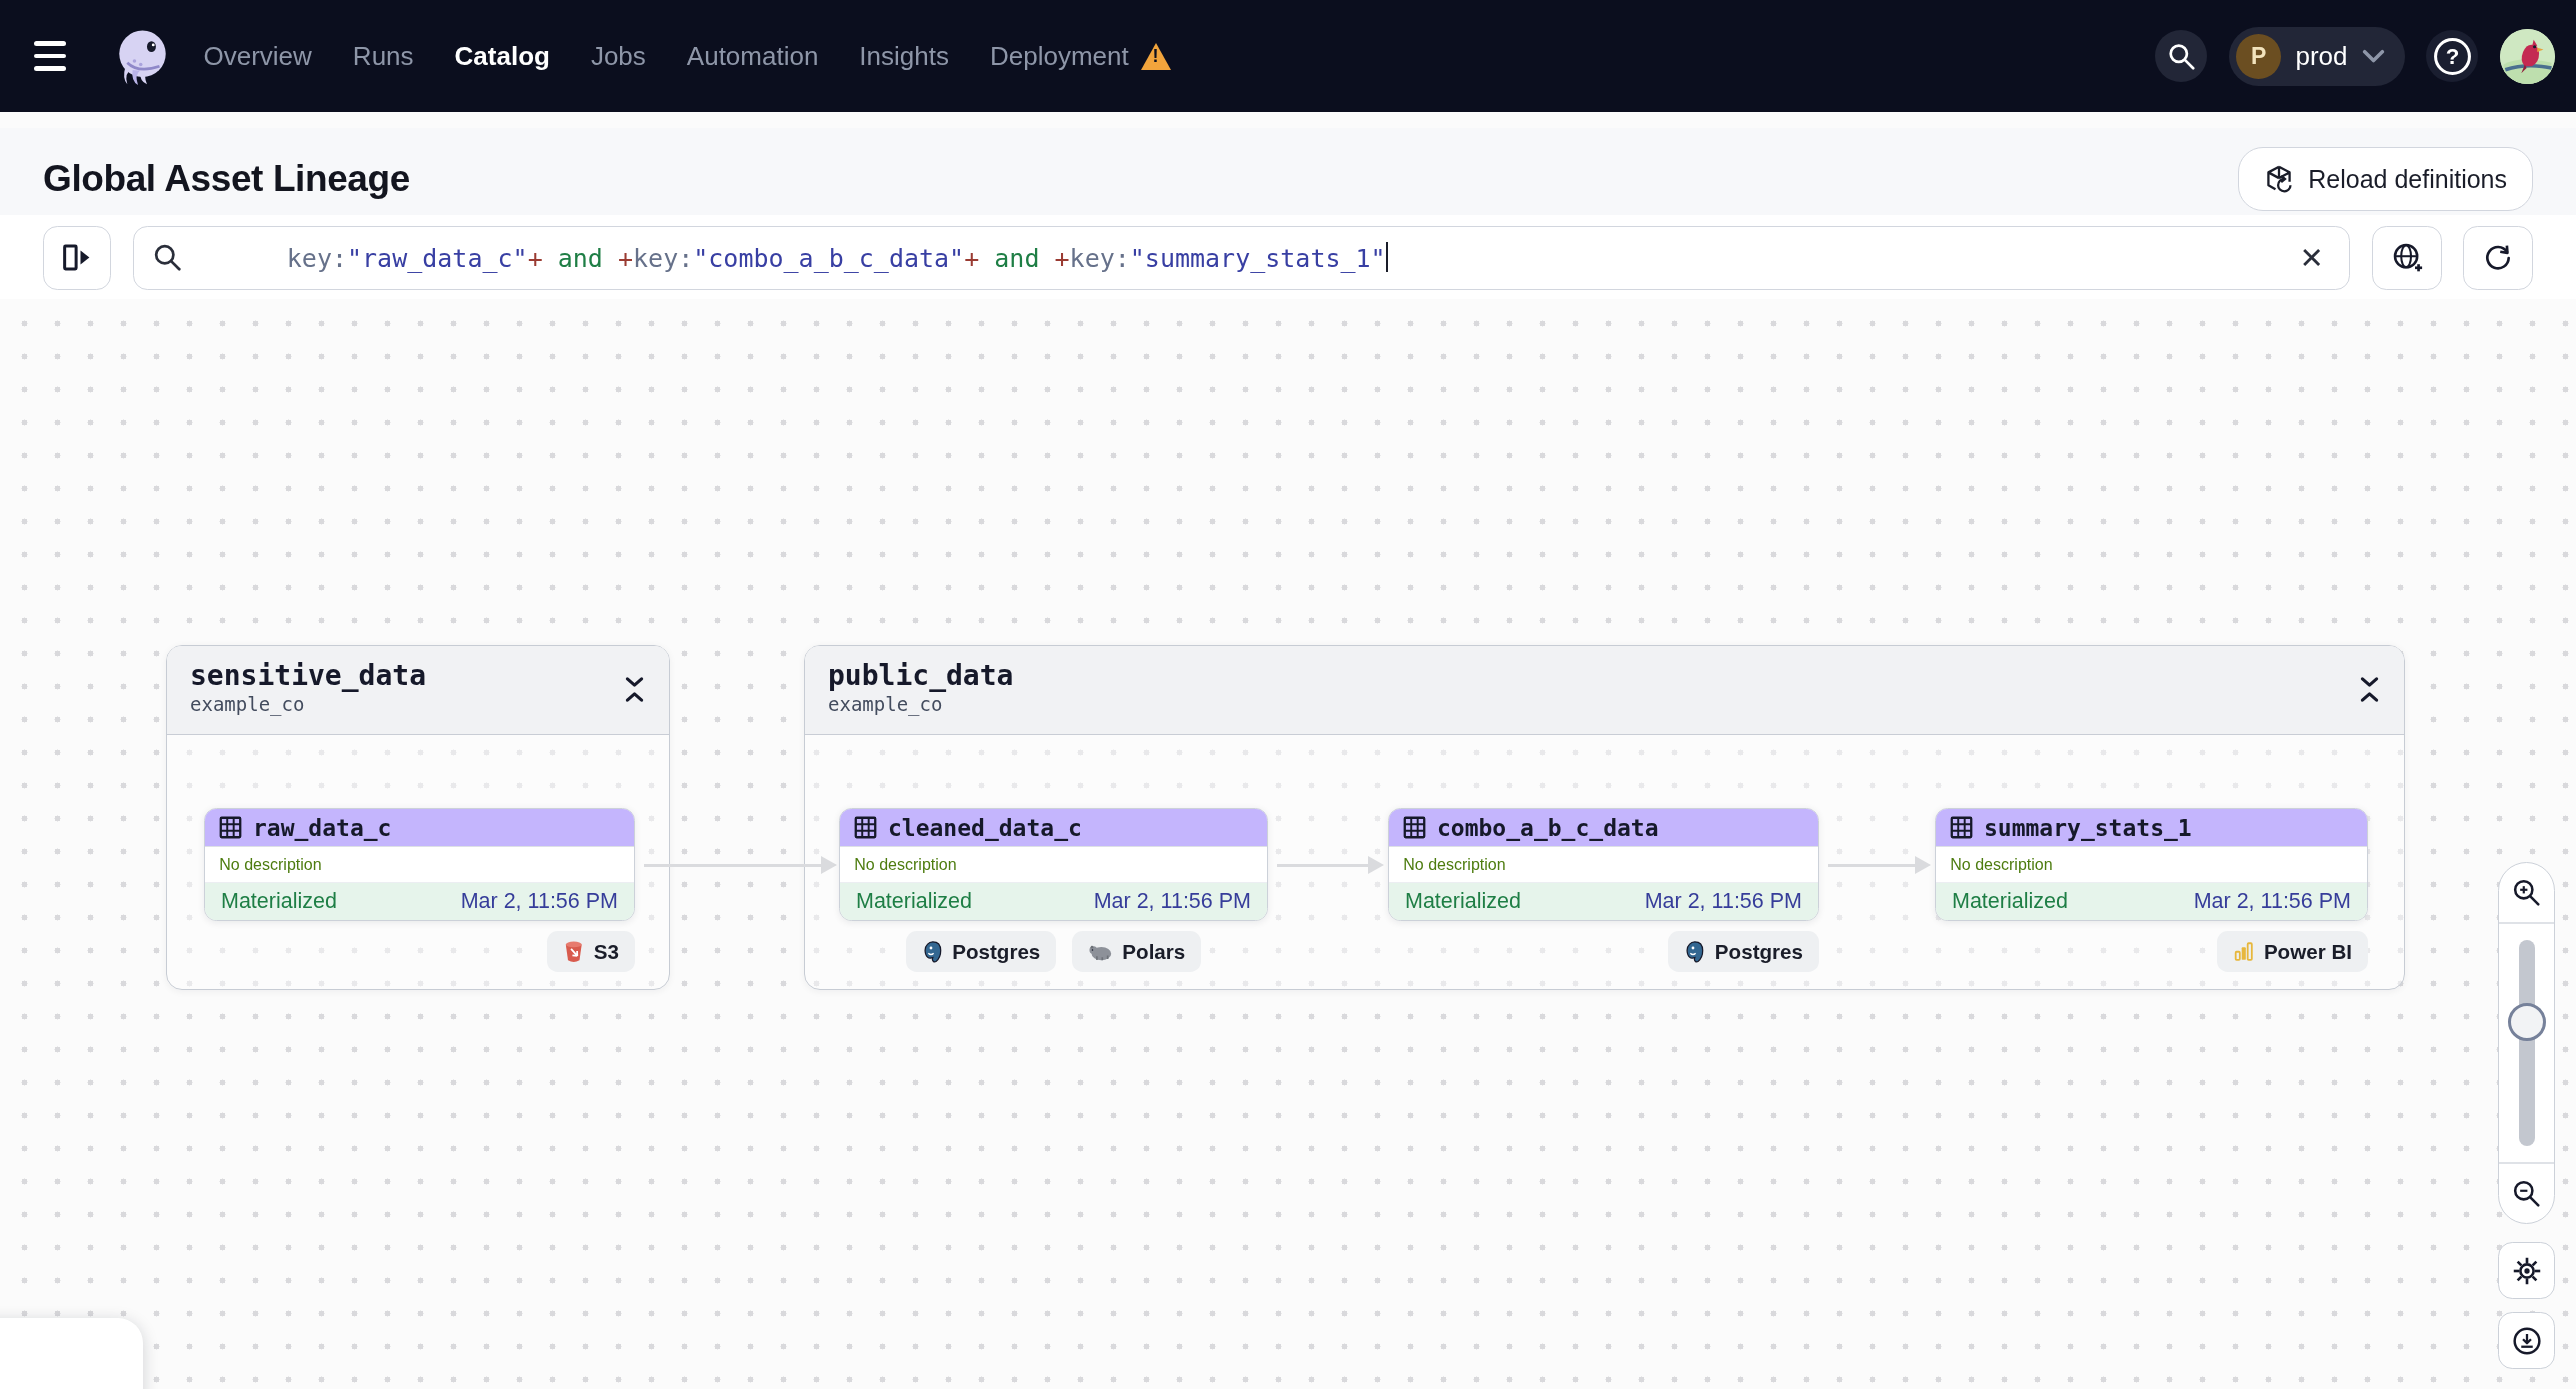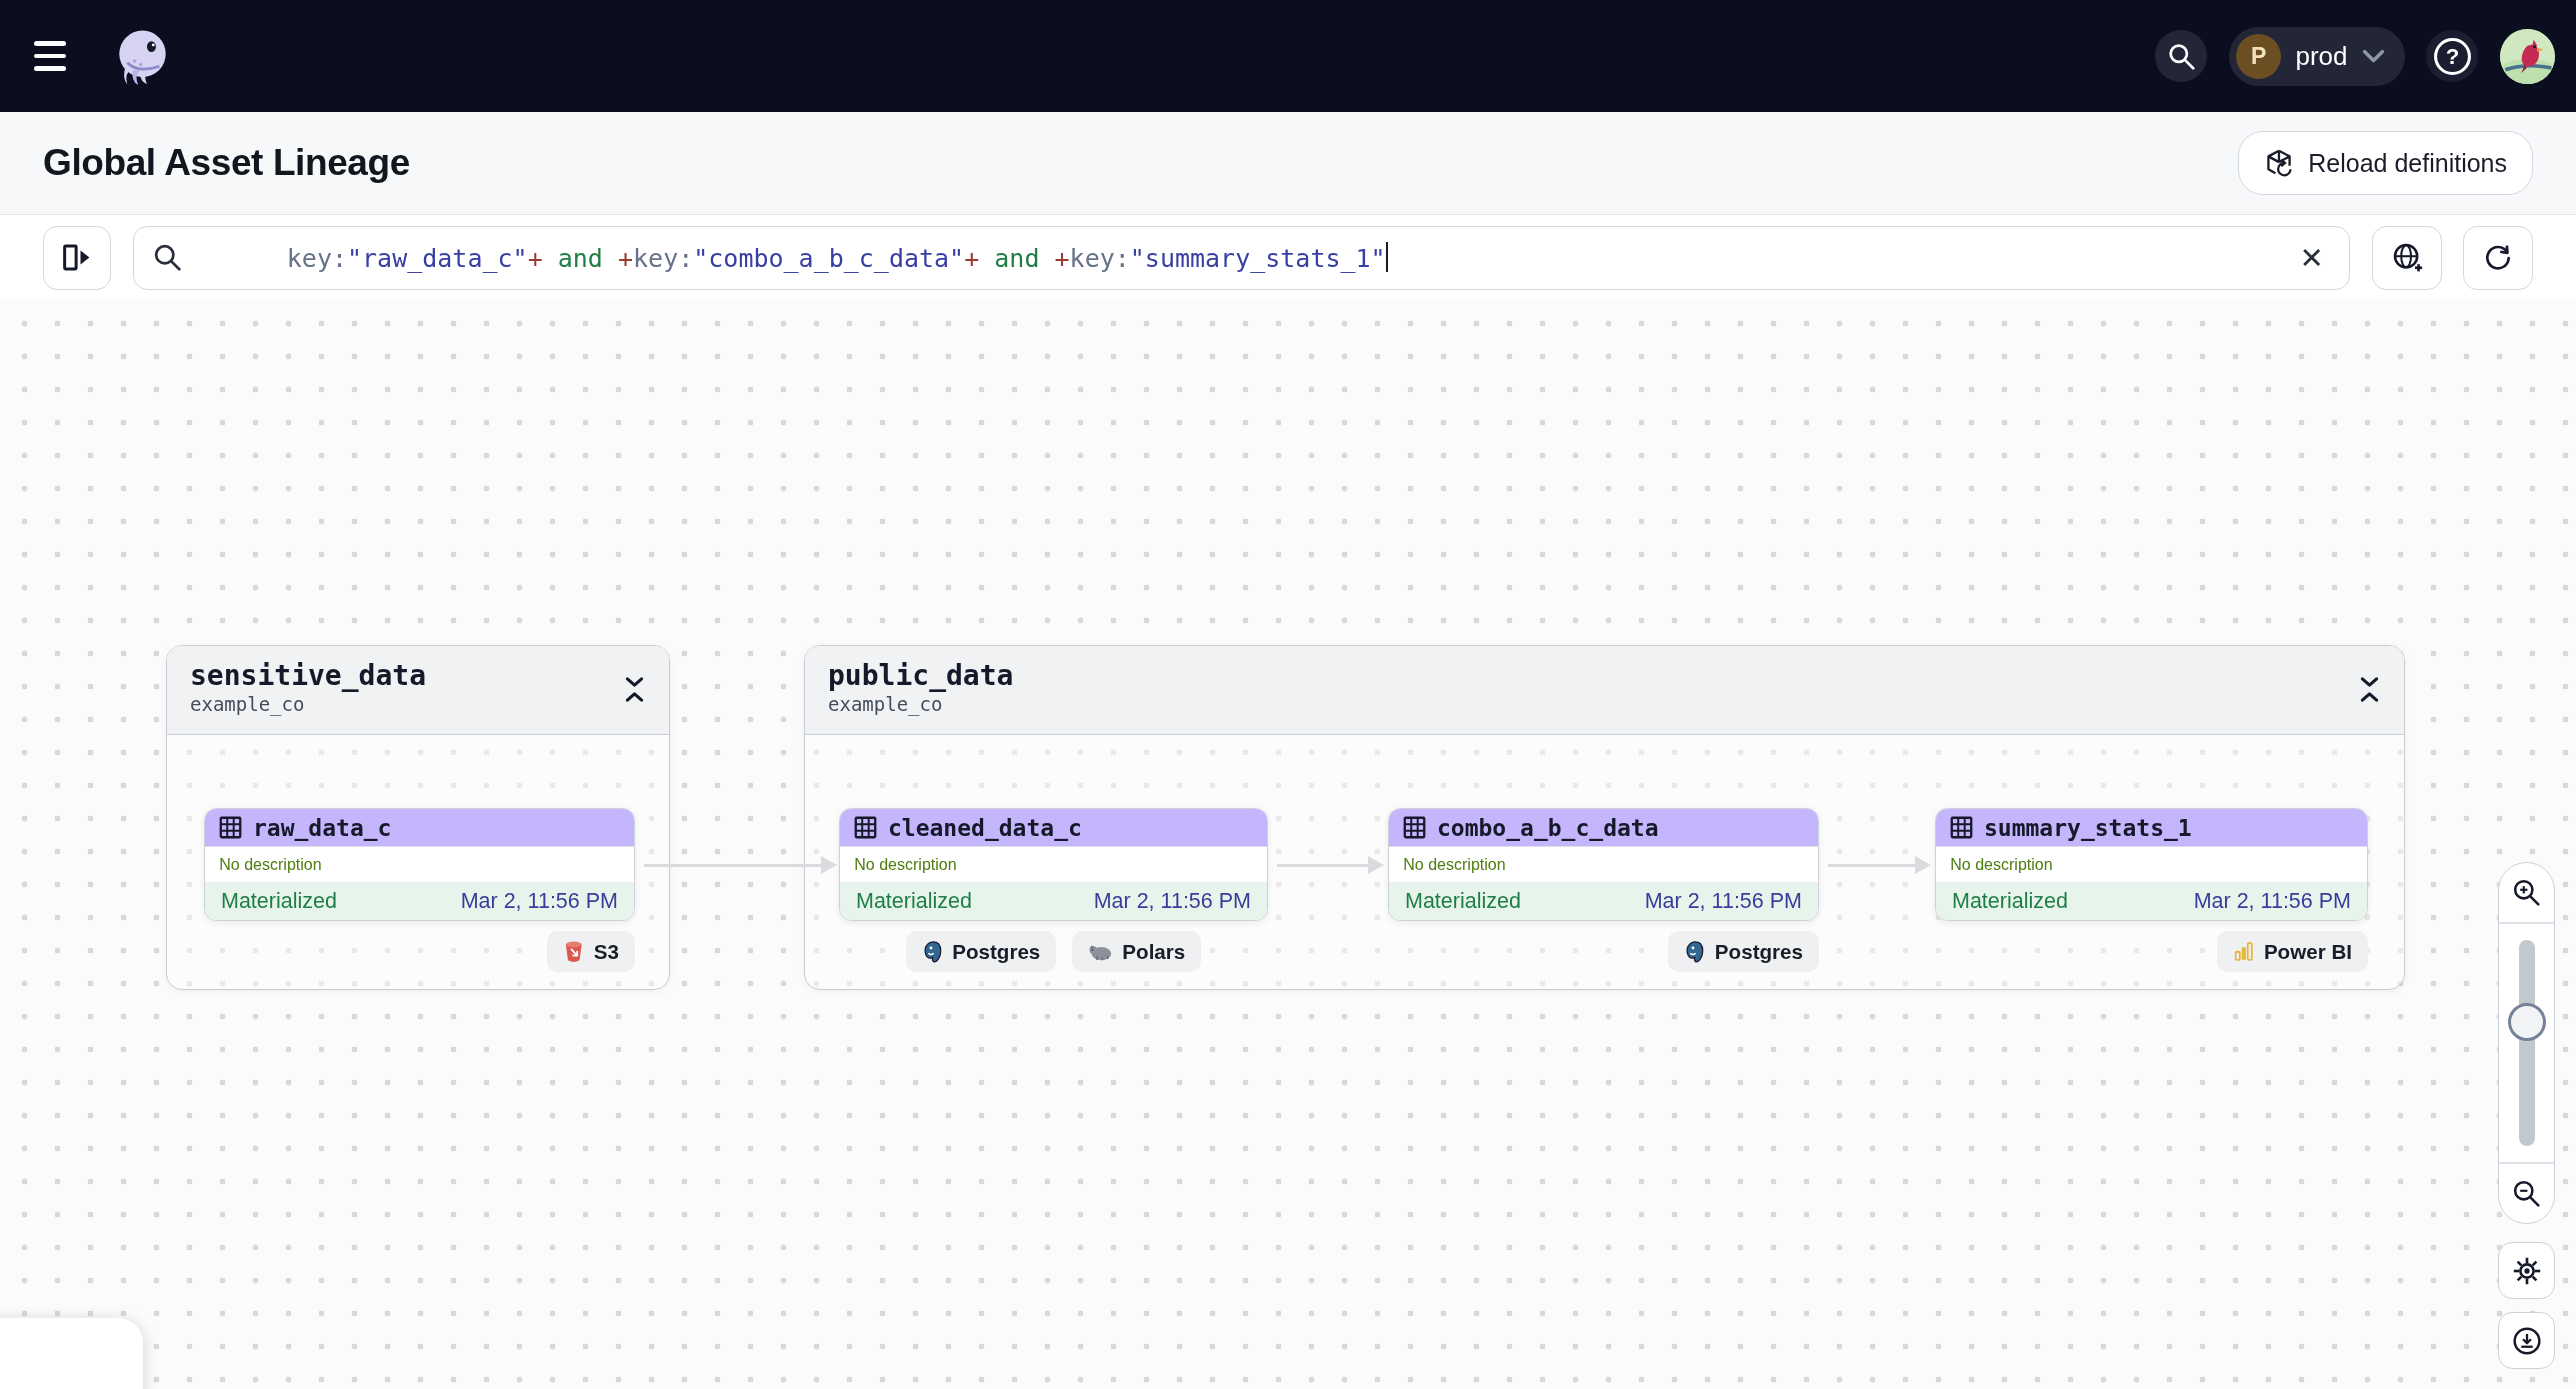--- a/index.html
+++ b/index.html
@@ -29,21 +29,21 @@
                align-items:center; gap:14.3px; padding:0 19.7px 0 7.2px; cursor:pointer; }
   .prod-avatar { width:45px; height:45px; border-radius:50%; background:#6b4e21; color:#f2e3bd;
                  font-size:23px; font-weight:700; display:flex; align-items:center; justify-content:center; }
   .prod-name { color:#fff; font-size:26px; }
   .help-circle { width:52px; height:52px; border-radius:50%; background:#1a1e30;
                  display:flex; align-items:center; justify-content:center; cursor:pointer; }
   .user-avatar { width:55px; height:55px; border-radius:50%; overflow:hidden; cursor:pointer;
                  background:#cfe8c2; display:flex; align-items:center; justify-content:center; }
 
   
-  .pagehead { position:absolute; left:0; top:112px; width:2576px; height:103px;
+  .pagehead { position:absolute; left:0; top:128px; width:2576px; height:103px;
               background:#f7f8fa; border-bottom:0.9px solid #e6e8ec;
               display:flex; align-items:center; padding:0 43px; }
   .page-title { font-size:37px; font-weight:700; color:#13151f; letter-spacing:-0.4px; }
   .reload-btn { margin-left:auto; height:64px; border:1.8px solid #d2d6de; border-radius:25px;
                 background:#fff; display:flex; align-items:center; gap:14.3px; padding:0 25px;
                 font-size:25px; color:#1a1d29; cursor:pointer; }
 
   
   .toolbar { position:absolute; left:0; top:215px; width:2576px; height:85px; background:#fff;
              display:flex; align-items:center; gap:21.5px; padding:0 43px; }
@@ -140,20 +140,32 @@
       <path d="M14 44 Q10 58 16 64 Q12 52 22 46 Z" fill="#d7d3f3"></path>
       <path d="M22 48 Q20 60 28 65 Q24 54 30 49 Z" fill="#b9b3e8"></path>
       <path d="M30 50 Q30 61 38 64 Q34 55 38 50 Z" fill="#d7d3f3"></path>
       <path d="M16 40 Q28 52 52 44" stroke="#8f88c9" stroke-width="3" fill="none"></path>
       <ellipse cx="43" cy="22" rx="5" ry="6" fill="#16192a"></ellipse>
       <circle cx="45" cy="20" r="1.6" fill="#fff"></circle>
       <circle cx="24" cy="38" r="2" fill="#aaa3dd"></circle>
       <circle cx="31" cy="42" r="2" fill="#aaa3dd"></circle>
     </svg>
   </div>
+  <div class="navlinks">
+    <span class="navlink">Overview</span>
+    <span class="navlink">Runs</span>
+    <span class="navlink active">Catalog</span>
+    <span class="navlink">Jobs</span>
+    <span class="navlink">Automation</span>
+    <span class="navlink">Insights</span>
+    <span class="nav-deploy">
+      <span class="navlink">Deployment</span>
+      <span class="warn-tri"></span>
+    </span>
+  </div>
   <div class="nav-right">
     <div class="circle-btn">
       <svg width="27" height="27" viewBox="0 0 30 30">
         <circle cx="12" cy="12" r="9" stroke="#fff" stroke-width="3" fill="none"></circle>
         <line x1="19" y1="19" x2="28" y2="28" stroke="#fff" stroke-width="3" stroke-linecap="round"></line>
       </svg>
     </div>
     <div class="prod-pill">
       <span class="prod-avatar">P</span>
       <span class="prod-name">prod</span>

